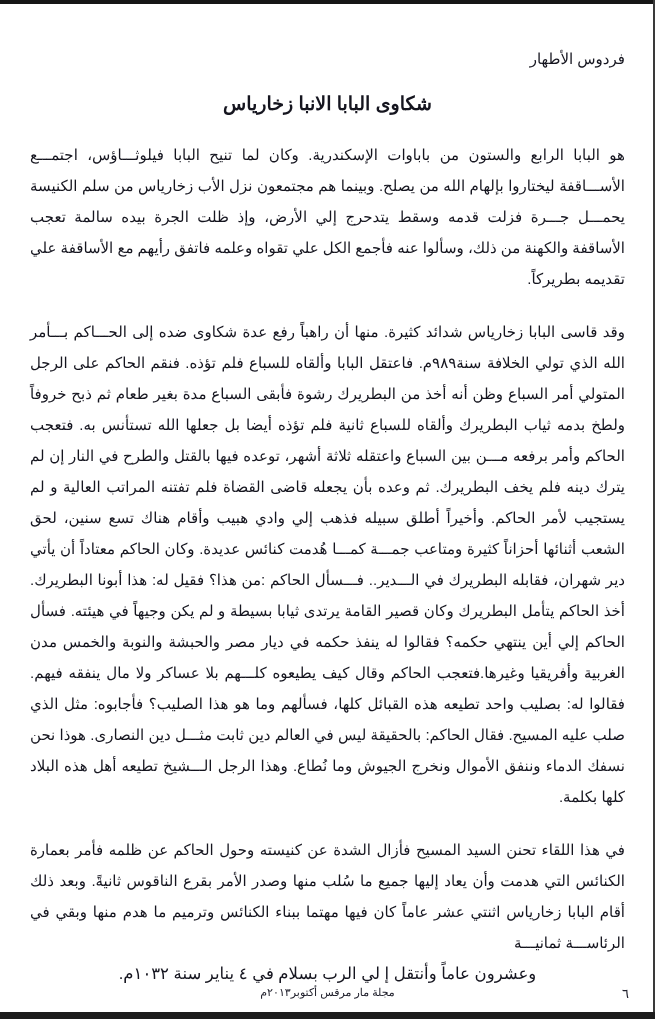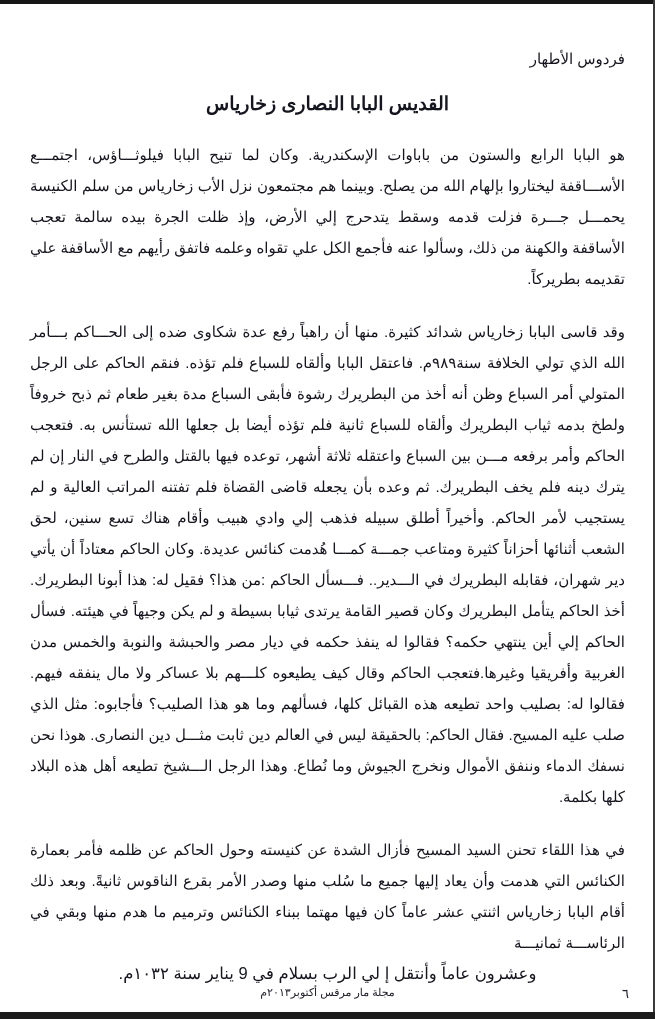--- a/index.html
+++ b/index.html
@@ -66,29 +66,29 @@
 <div class="page">
 
   <div class="edge-top"></div>
   <div class="edge-right"></div>
   <div class="edge-bottom"></div>
 
   <div class="content">
 
     <div class="running-header">فردوس الأطهار</div>
 
-    <h1 class="article-title">القديس البابا النصارى زخارياس</h1>
+    <h1 class="article-title">شكاوى البابا الانبا زخارياس</h1>
 
     <p class="body-paragraph">هو البابا الرابع والستون من باباوات الإسكندرية. وكان لما تنيح البابا فيلوثـــاؤس، اجتمـــع الأســـاقفة ليختاروا بإلهام الله من يصلح. وبينما هم مجتمعون نزل الأب زخارياس من سلم الكنيسة يحمـــل جـــرة فزلت قدمه وسقط يتدحرج إلي الأرض، وإذ ظلت الجرة بيده سالمة تعجب الأساقفة والكهنة من ذلك، وسألوا عنه فأجمع الكل علي تقواه وعلمه فاتفق رأيهم مع الأساقفة علي تقديمه بطريركاً.</p>
 
     <p class="body-paragraph">وقد قاسى البابا زخارياس شدائد كثيرة. منها أن راهباً رفع عدة شكاوى ضده إلى الحـــاكم بـــأمر الله الذي تولي الخلافة سنة٩٨٩م. فاعتقل البابا وألقاه للسباع فلم تؤذه. فنقم الحاكم على الرجل المتولي أمر السباع وظن أنه أخذ من البطريرك رشوة فأبقى السباع مدة بغير طعام ثم ذبح خروفاً ولطخ بدمه ثياب البطريرك وألقاه للسباع ثانية فلم تؤذه أيضا بل جعلها الله تستأنس به. فتعجب الحاكم وأمر برفعه مـــن بين السباع واعتقله ثلاثة أشهر، توعده فيها بالقتل والطرح في النار إن لم يترك دينه فلم يخف البطريرك. ثم وعده بأن يجعله قاضى القضاة فلم تفتنه المراتب العالية و لم يستجيب لأمر الحاكم. وأخيراً أطلق سبيله فذهب إلي وادي هبيب وأقام هناك تسع سنين، لحق الشعب أثنائها أحزاناً كثيرة ومتاعب جمـــة كمـــا هُدمت كنائس عديدة. وكان الحاكم معتاداً أن يأتي دير شهران، فقابله البطريرك في الـــدير.. فـــسأل الحاكم :من هذا؟ فقيل له: هذا أبونا البطريرك. أخذ الحاكم يتأمل البطريرك وكان قصير القامة يرتدى ثيابا بسيطة و لم يكن وجيهاً في هيئته. فسأل الحاكم إلي أين ينتهي حكمه؟ فقالوا له ينفذ حكمه في ديار مصر والحبشة والنوبة والخمس مدن الغربية وأفريقيا وغيرها.فتعجب الحاكم وقال كيف يطيعوه كلـــهم بلا عساكر ولا مال ينفقه فيهم. فقالوا له: بصليب واحد تطيعه هذه القبائل كلها، فسألهم وما هو هذا الصليب؟ فأجابوه: مثل الذي صلب عليه المسيح. فقال الحاكم: بالحقيقة ليس في العالم دين ثابت مثـــل دين النصارى. هوذا نحن نسفك الدماء وننفق الأموال ونخرج الجيوش وما نُطاع. وهذا الرجل الـــشيخ تطيعه أهل هذه البلاد كلها بكلمة.</p>
 
     <p class="body-paragraph">في هذا اللقاء تحنن السيد المسيح فأزال الشدة عن كنيسته وحول الحاكم عن ظلمه فأمر بعمارة الكنائس التي هدمت وأن يعاد إليها جميع ما سُلب منها وصدر الأمر بقرع الناقوس ثانيةً.  وبعد ذلك أقام البابا زخارياس اثنتي عشر عاماً كان فيها مهتما ببناء الكنائس وترميم ما هدم منها وبقي في الرئاســـة ثمانيـــة</p>
 
-    <p class="final-line">وعشرون عاماً وأنتقل إ لي الرب بسلام في 9 يناير سنة ١٠٣٢م.</p>
+    <p class="final-line">وعشرون عاماً وأنتقل إ لي الرب بسلام في ٤ يناير سنة ١٠٣٢م.</p>
 
   </div>
 
   <div class="footer-journal">مجلة مار مرقس أكتوبر٢٠١٣م</div>
 
   <div class="footer-pagenum">٦</div>
 
 </div>
 
 </body></html>

